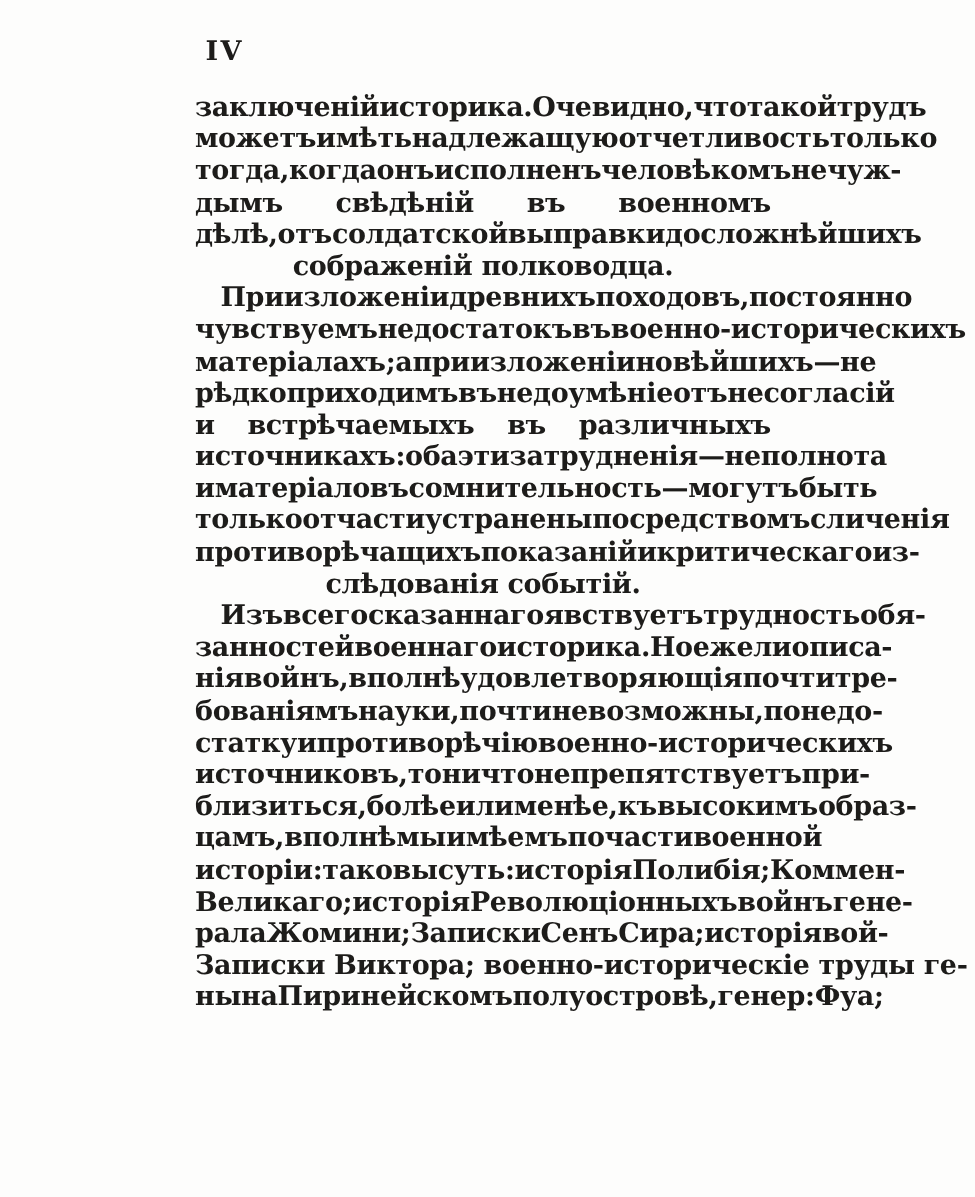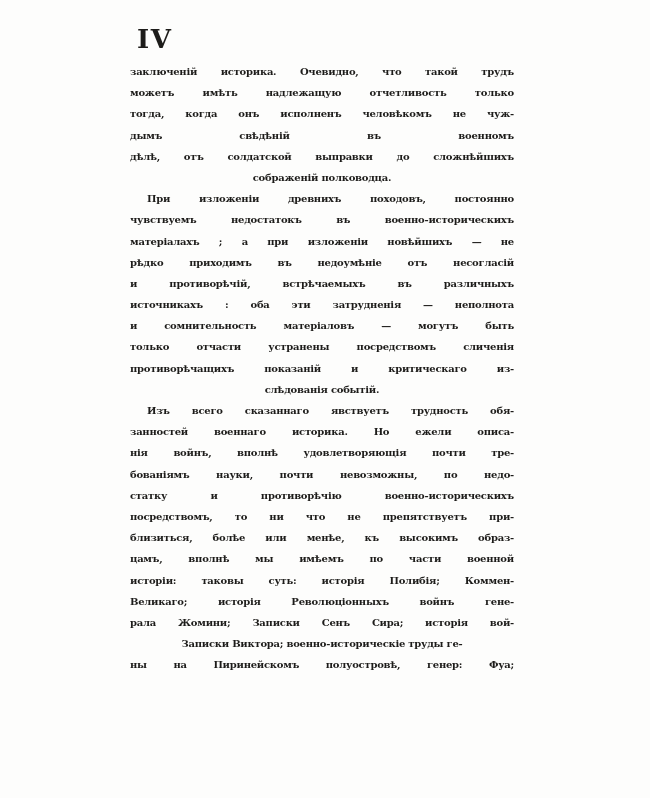--- a/index.html
+++ b/index.html
@@ -16,32 +16,32 @@
   }
   .scan-page {
     position: absolute;
     inset: 0;
     background: #fdfdfc;
   }
   .page-number {
     position: absolute;
     left: 137px;
     top: 24px;
-    font-size: 26px;
+    font-size: 18px;
     font-weight: 700;
     color: #1d1c1a;
     letter-spacing: 1.5px;
   }
   .text-block {
     position: absolute;
     left: 130px;
     top: 61px;
     width: 384px;
     color: #1d1c1a;
-    font-size: 10px;
+    font-size: 18px;
     font-weight: 700;
     letter-spacing: -0.25px;
   }
   .paragraph {
     margin: 0;
   }
   .line {
     height: 21.2px;
     line-height: 21.2px;
     white-space: nowrap;
@@ -133,38 +133,37 @@
         <div class="line just">
           <span>рѣдко</span>
           <span>приходимъ</span>
           <span>въ</span>
           <span>недоумѣніе</span>
           <span>отъ</span>
           <span>несогласій</span>
         </div>
         <div class="line just">
           <span>и</span>
-          <span>противорѣчій,</span>
           <span>встрѣчаемыхъ</span>
           <span>въ</span>
           <span>различныхъ</span>
         </div>
         <div class="line just">
           <span>источникахъ</span>
           <span>:</span>
           <span>оба</span>
           <span>эти</span>
           <span>затрудненія</span>
           <span>—</span>
           <span>неполнота</span>
         </div>
         <div class="line just">
           <span>и</span>
+          <span>матеріаловъ</span>
           <span>сомнительность</span>
-          <span>матеріаловъ</span>
           <span>—</span>
           <span>могутъ</span>
           <span>быть</span>
         </div>
         <div class="line just">
           <span>только</span>
           <span>отчасти</span>
           <span>устранены</span>
           <span>посредствомъ</span>
           <span>сличенія</span>
@@ -211,21 +210,21 @@
           <span>по</span>
           <span>недо-</span>
         </div>
         <div class="line just">
           <span>статку</span>
           <span>и</span>
           <span>противорѣчію</span>
           <span>военно-историческихъ</span>
         </div>
         <div class="line just">
-          <span>посредствомъ,</span>
+          <span>источниковъ,</span>
           <span>то</span>
           <span>ни</span>
           <span>что</span>
           <span>не</span>
           <span>препятствуетъ</span>
           <span>при-</span>
         </div>
         <div class="line just">
           <span>близиться,</span>
           <span>болѣе</span>

